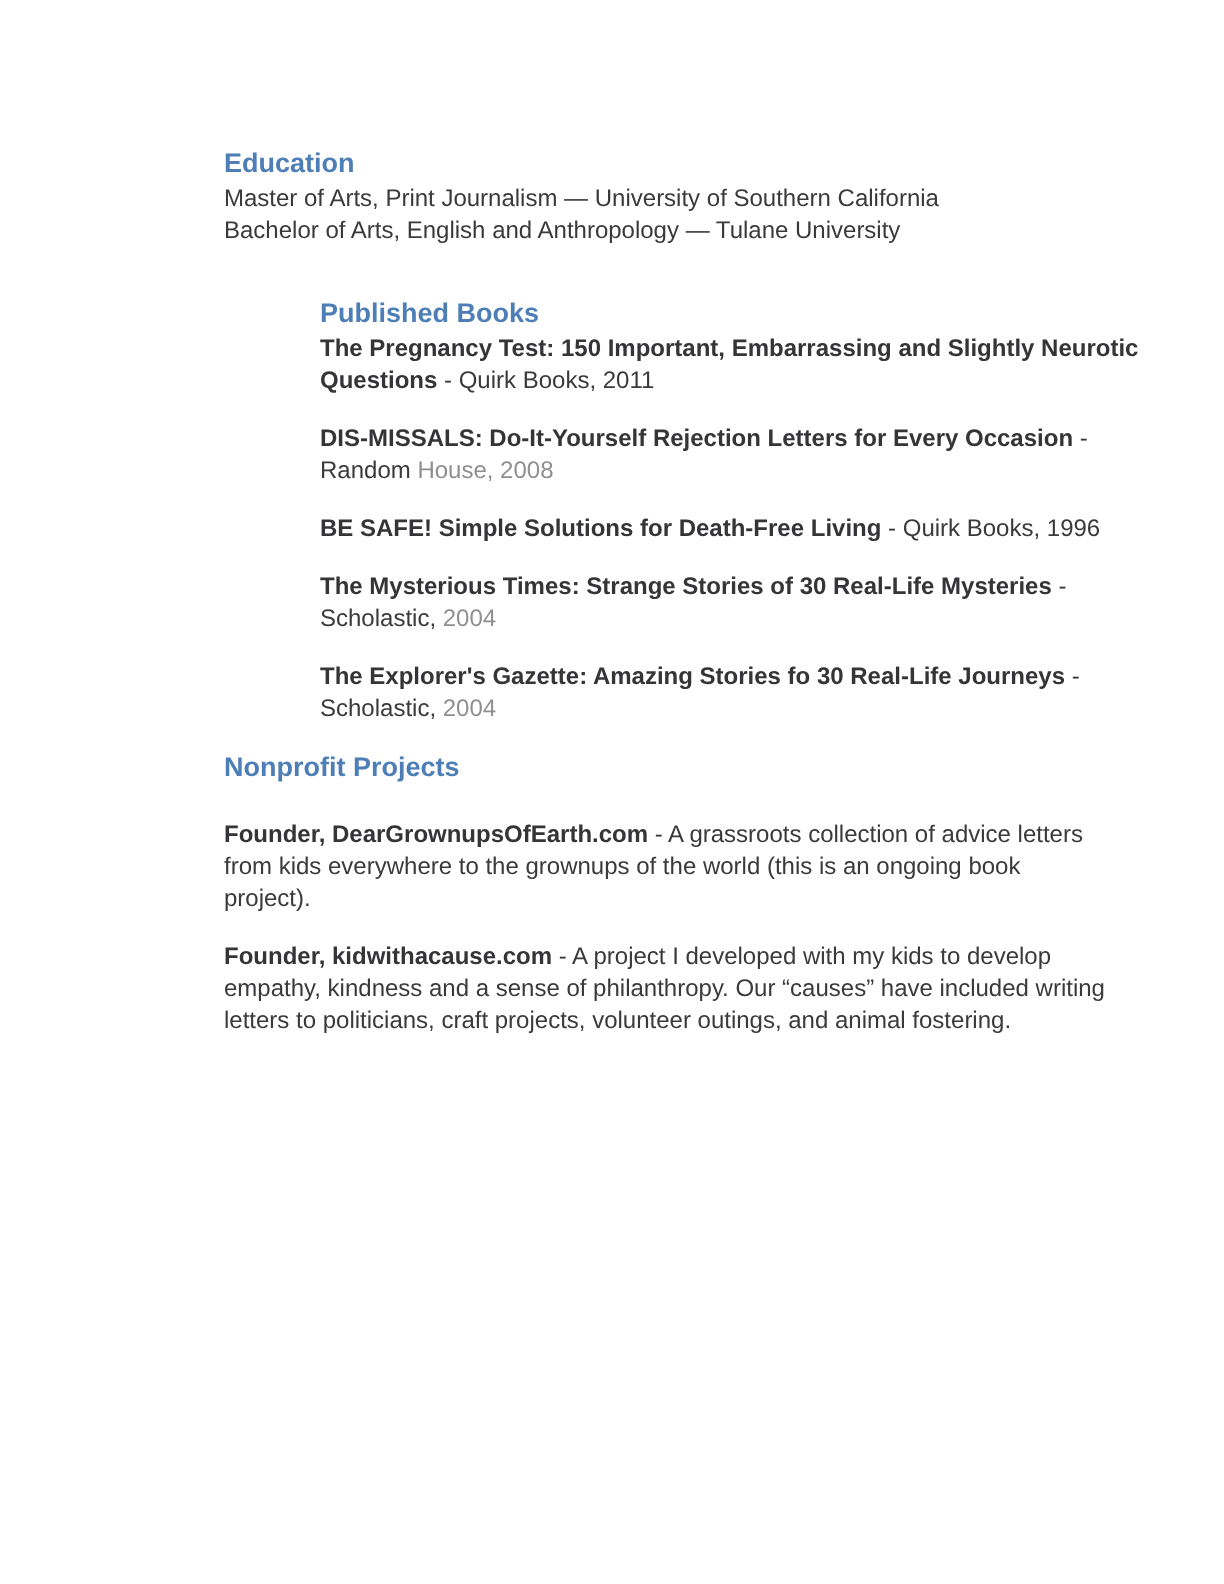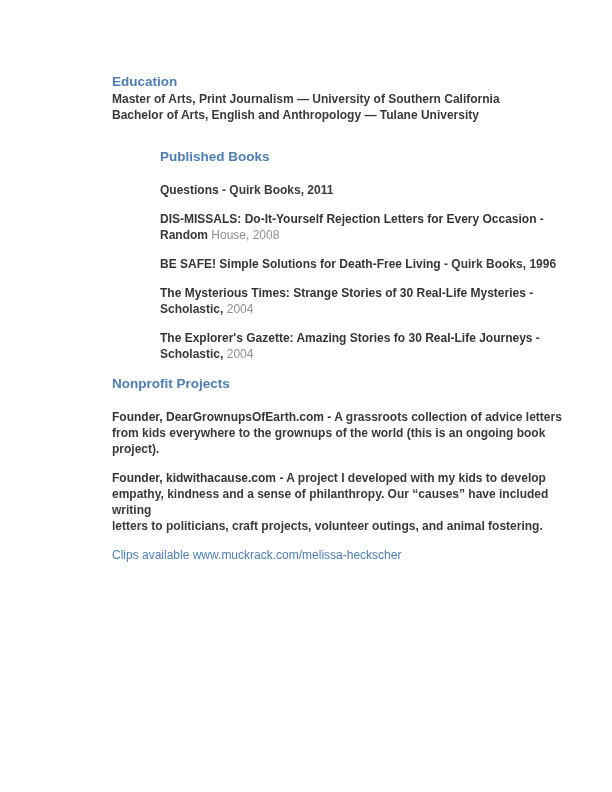--- a/index.html
+++ b/index.html
@@ -39,41 +39,40 @@
   }
   
   .sec-education .block { margin: 0; }
   .sec-books { margin-top: 25px; margin-left: 48px; }
   .sec-books .block { margin: 0 0 13px 0; }
   .sec-books .block:last-child { margin-bottom: 0; }
   .sec-nonprofit { margin-top: 13px; }
   .sec-nonprofit .section-heading { margin-bottom: 16px; }
   .sec-nonprofit .block { margin: 0 0 13px 0; }
   .seg-b { font-weight: bold; color: var(--bold-color, #353537); }
-  .seg-r { font-weight: bold; text-align: right; }
+  .seg-r { font-weight: normal; text-align: right; }
   .seg-g { font-weight: normal; color: var(--muted-gray, #8f8f91); }
   .seg-link { color: var(--link-blue, #4d7eb5); cursor: pointer; }
 </style>
 </head>
 <body>
 
 <div class="page">
   <div class="content">
       <section class="sec sec-education">
         <h2 class="section-heading">Education</h2>
         <p class="block"><span class="seg-r">Master of Arts, Print Journalism — University of Southern California</span><br><span class="seg-r">Bachelor of Arts, English and Anthropology — Tulane University</span></p>
       </section>
       <section class="sec sec-books">
         <h2 class="section-heading">Published Books</h2>
-        <p class="block"><br><span class="seg-b">Questions</span><span class="seg-r"> - Quirk Books, 2011</span></p>
+        <p class="block"><span class="seg-b">The Pregnancy Test: 150 Important, Embarrassing and Slightly Neurotic</span><br><span class="seg-b">Questions</span><span class="seg-r"> - Quirk Books, 2011</span></p>
         <p class="block"><span class="seg-b">DIS-MISSALS: Do-It-Yourself Rejection Letters for Every Occasion</span><span class="seg-r"> -</span><br><span class="seg-r">Random </span><span class="seg-g">House, 2008</span></p>
         <p class="block"><span class="seg-b">BE SAFE! Simple Solutions for Death-Free Living</span><span class="seg-r"> - Quirk Books, 1996</span></p>
         <p class="block"><span class="seg-b">The Mysterious Times: Strange Stories of 30 Real-Life Mysteries</span><span class="seg-r"> -</span><br><span class="seg-r">Scholastic, </span><span class="seg-g">2004</span></p>
         <p class="block"><span class="seg-b">The Explorer's Gazette: Amazing Stories fo 30 Real-Life Journeys</span><span class="seg-r"> -</span><br><span class="seg-r">Scholastic, </span><span class="seg-g">2004</span></p>
       </section>
       <section class="sec sec-nonprofit">
         <h2 class="section-heading">Nonprofit Projects</h2>
         <p class="block"><span class="seg-b">Founder, DearGrownupsOfEarth.com</span><span class="seg-r"> - A grassroots collection of advice letters</span><br><span class="seg-r">from kids everywhere to the grownups of the world (this is an ongoing book</span><br><span class="seg-r">project).</span></p>
         <p class="block"><span class="seg-b">Founder, kidwithacause.com</span><span class="seg-r"> - A project I developed with my kids to develop</span><br><span class="seg-r">empathy, kindness and a sense of philanthropy. Our “causes” have included writing</span><br><span class="seg-r">letters to politicians, craft projects, volunteer outings, and animal fostering.</span></p>
-        <p class="block"><span class="seg-link">Clips available www.muckrack.com/melissa-heckscher</span></p>
       </section>
     </div>
 </div>
 
 </body></html>

